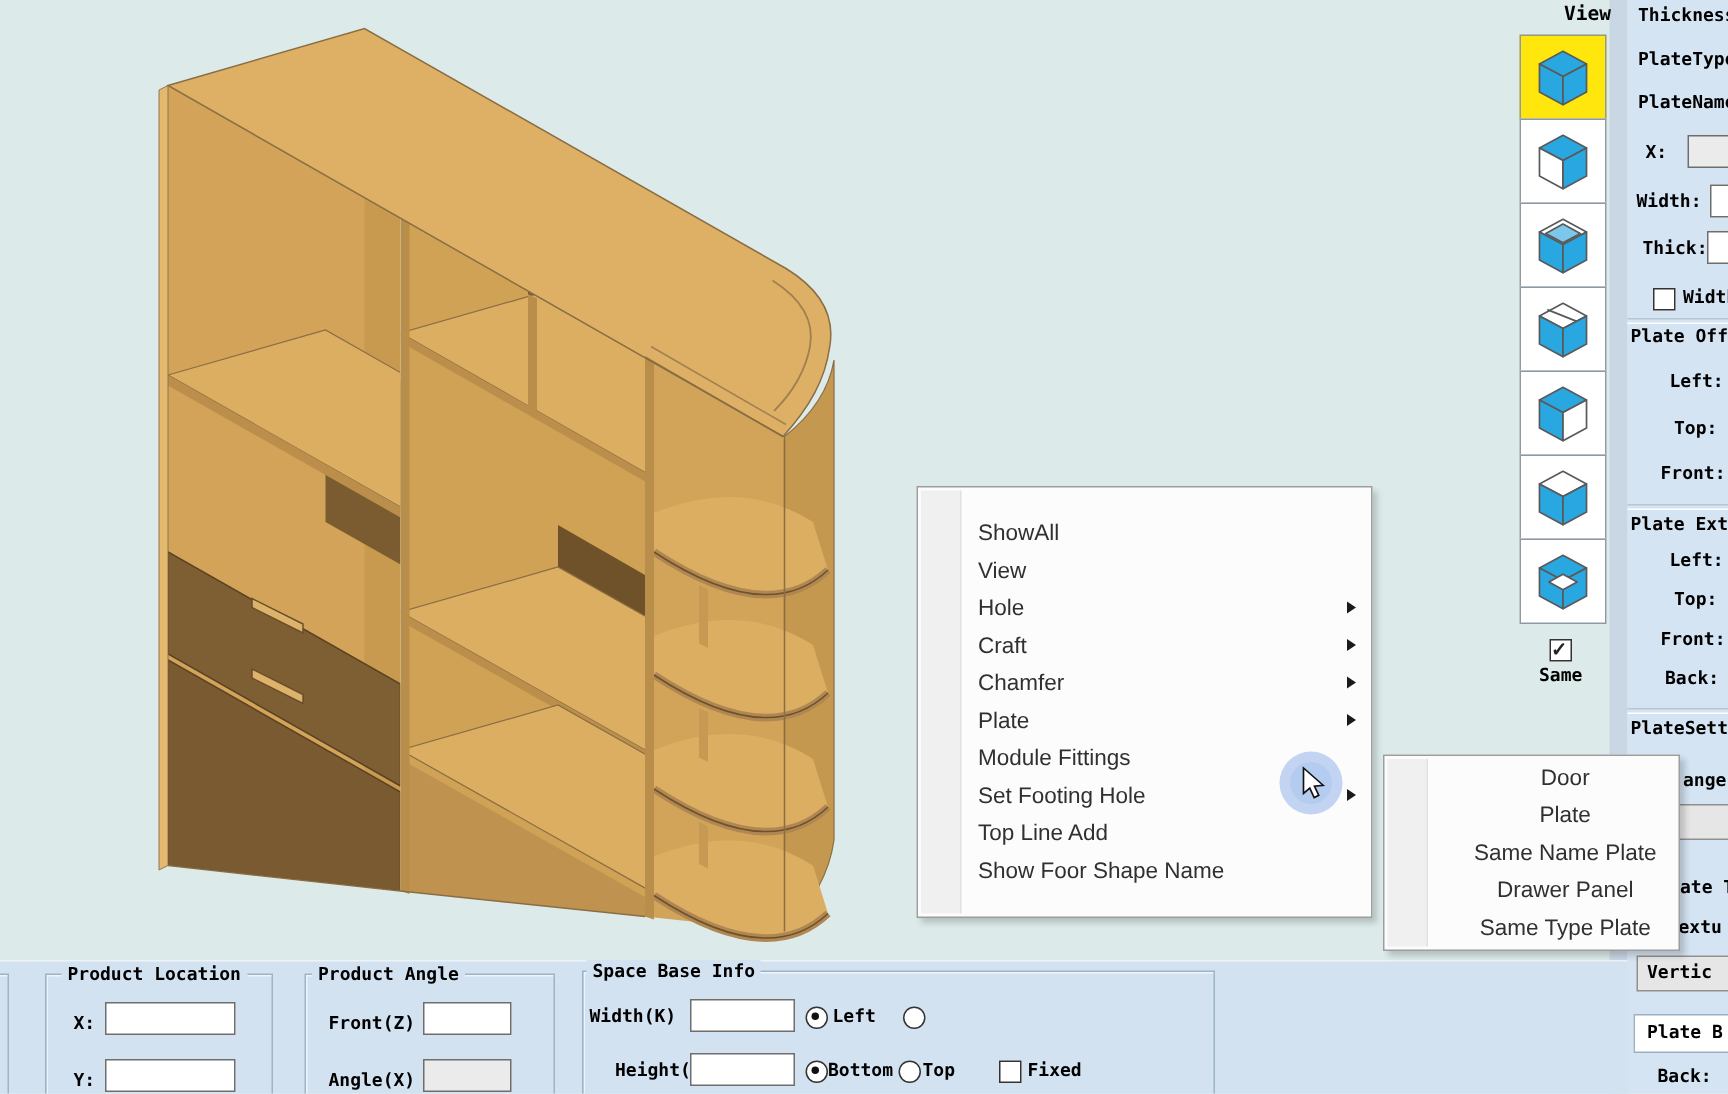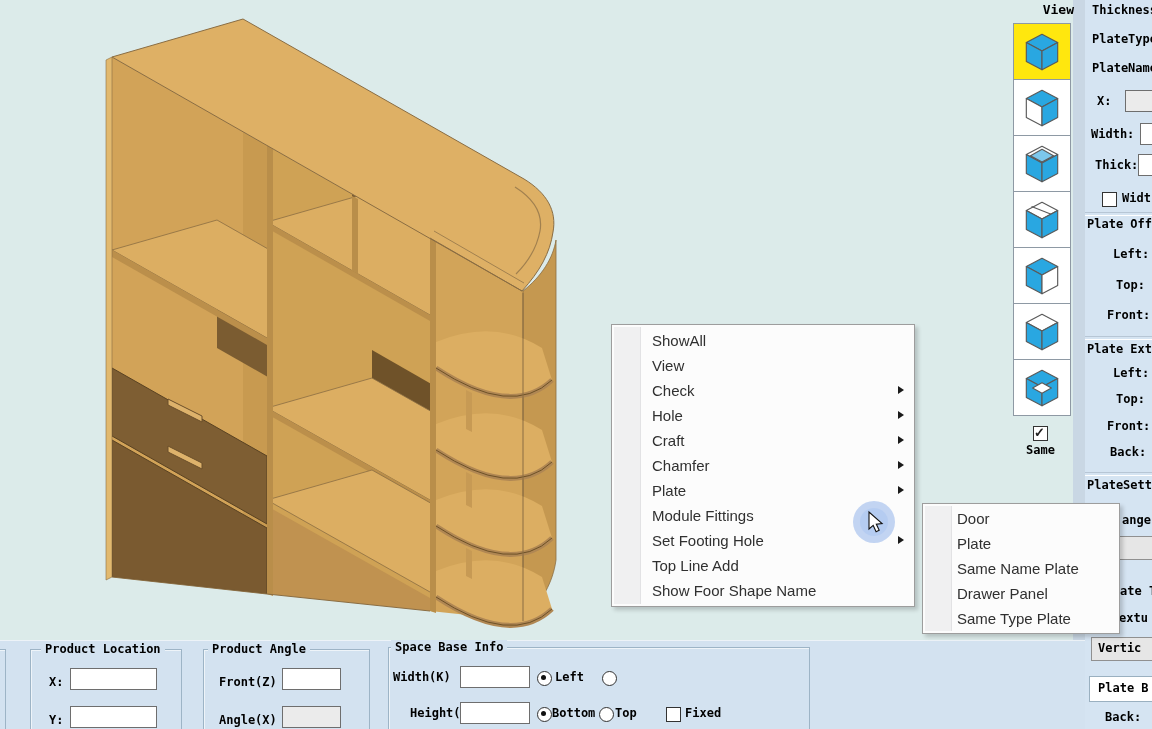--- a/index.html
+++ b/index.html
@@ -44,24 +44,24 @@
   .cube-cell.sel{background:#ffe70e;}
   .view-auto-check{left:1033px;top:426px;}
   .view-auto-lbl{left:1026px;top:443px;}
 
   
   .menu{position:absolute;background:#fcfcfc;border:1px solid #9d9d9d;
     box-shadow:3px 3px 4px rgba(0,0,0,0.18);}
   .menu .gutter{position:absolute;left:2px;top:2px;bottom:2px;width:26px;
     background:#f0f0f1;border-right:1px solid #e2e2e4;}
   .menu-item{position:relative;height:25px;line-height:25px;font-size:15px;color:#303030;cursor:pointer;}
-  #main-menu{left:611px;top:324px;width:302px;padding:3px 0;z-index:10;}
+  #main-menu{left:611px;top:324px;width:302px;padding:18px 0;z-index:10;}
   #main-menu .menu-item{padding-left:40px;}
   #sub-menu{left:922px;top:503px;width:196px;padding:2px 0;z-index:11;}
-  #sub-menu .menu-item{padding-left:34px;}
+  #sub-menu .menu-item{padding-left:45px;text-align:center;}
   .menu-item.hl{background:#aed6f2;box-shadow:inset 0 0 0 1px #5e9fd0;}
   .arr{position:absolute;right:10px;top:8px;width:0;height:0;
     border-left:6px solid #1a1a1a;border-top:4.5px solid transparent;border-bottom:4.5px solid transparent;}
 
   
   .rp-sep{position:absolute;left:0;width:240px;height:2px;
     border-top:1px solid #b7c6d5;border-bottom:1px solid #fff;}
   .rp-btn{position:absolute;background:#e6e6e6;border:1px solid #909090;
     font-family:"DejaVu Sans Mono",monospace;font-weight:bold;font-size:12px;
     text-align:left;padding:3px 0 0 6px;box-sizing:border-box;}
@@ -304,21 +304,20 @@
     <span class="lbl mono" style="left:226px;top:58px">Top</span>
     <div class="cbox" style="left:277px;top:59px"></div>
     <span class="lbl mono" style="left:296px;top:58px">Fixed</span>
   </div>
 </div>
 
 <div id="main-menu" class="menu">
   <div class="gutter"></div>
   <div class="menu-item"><span>ShowAll</span></div>
   <div class="menu-item"><span>View</span></div>
-  <div class="menu-item"><span>Check</span><span class="arr"></span></div>
   <div class="menu-item"><span>Hole</span><span class="arr"></span></div>
   <div class="menu-item"><span>Craft</span><span class="arr"></span></div>
   <div class="menu-item"><span>Chamfer</span><span class="arr"></span></div>
   <div class="menu-item"><span>Plate</span><span class="arr"></span></div>
   <div class="menu-item"><span>Module Fittings</span></div>
   <div class="menu-item"><span>Set Footing Hole</span><span class="arr"></span></div>
   <div class="menu-item"><span>Top Line Add</span></div>
   <div class="menu-item"><span>Show Foor Shape Name</span></div>
 </div>
 

